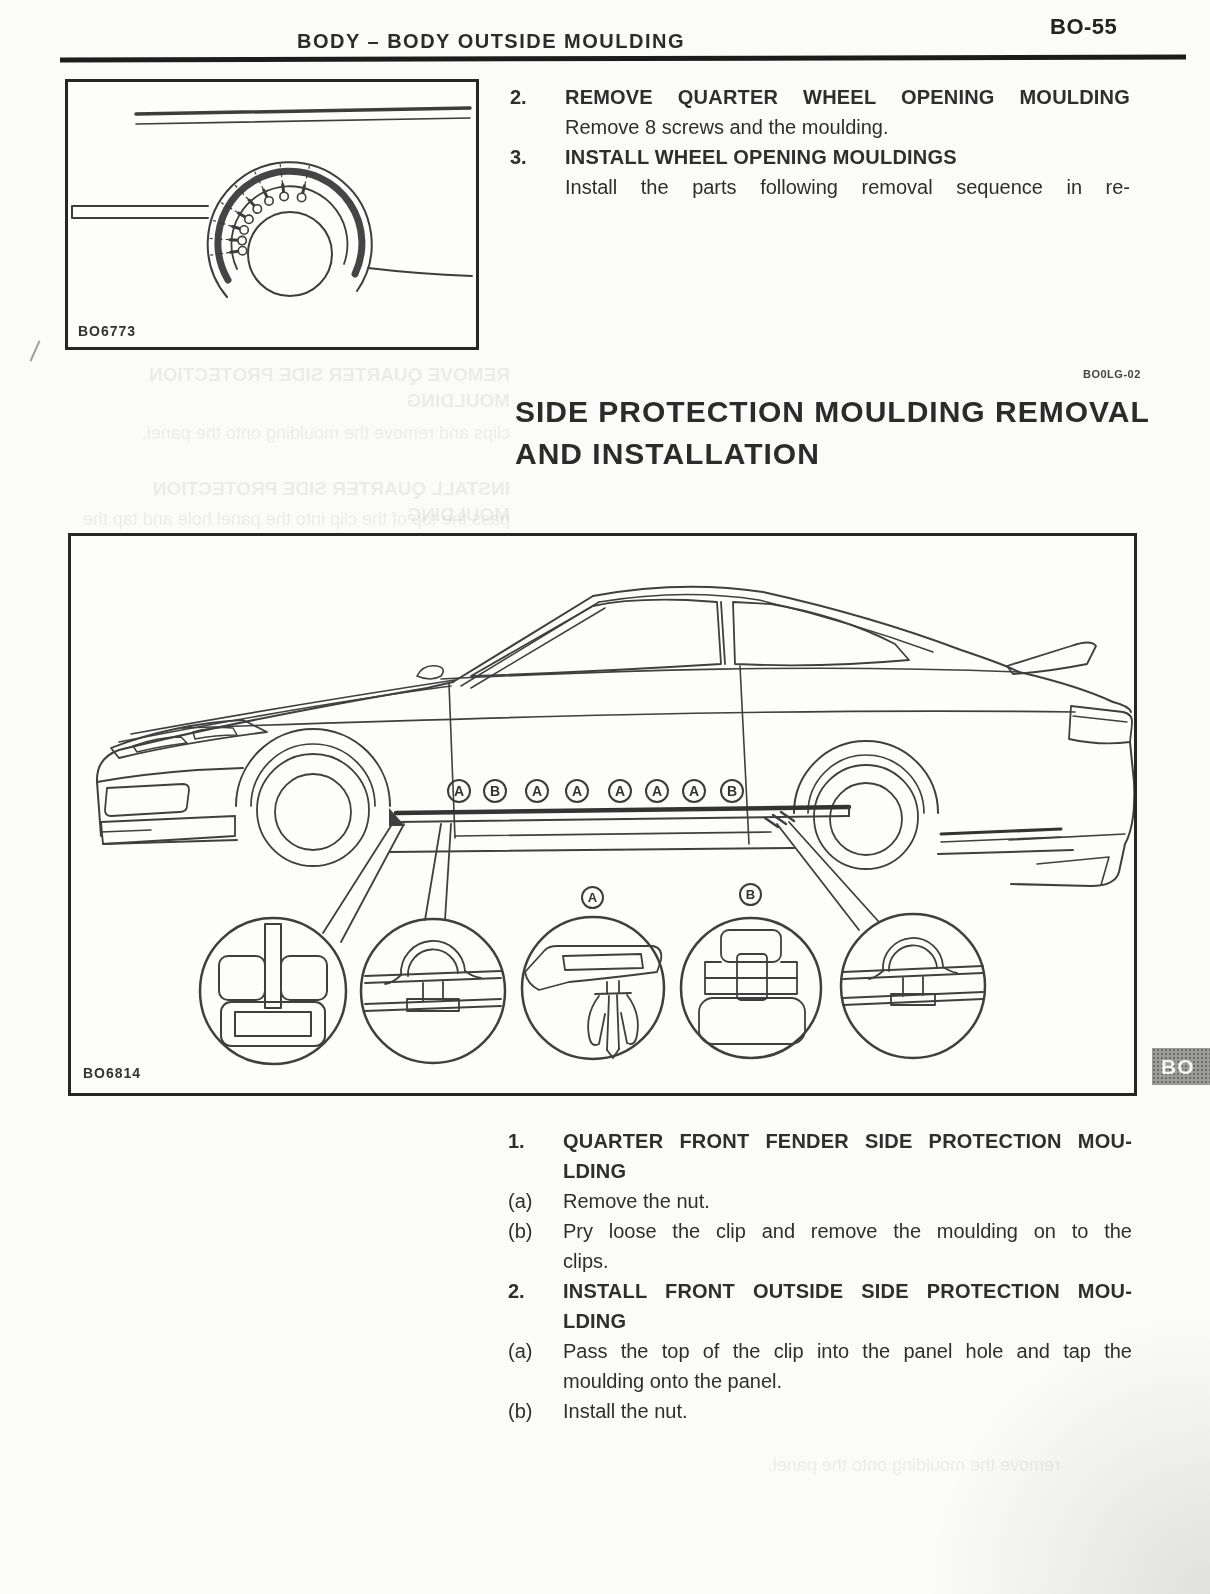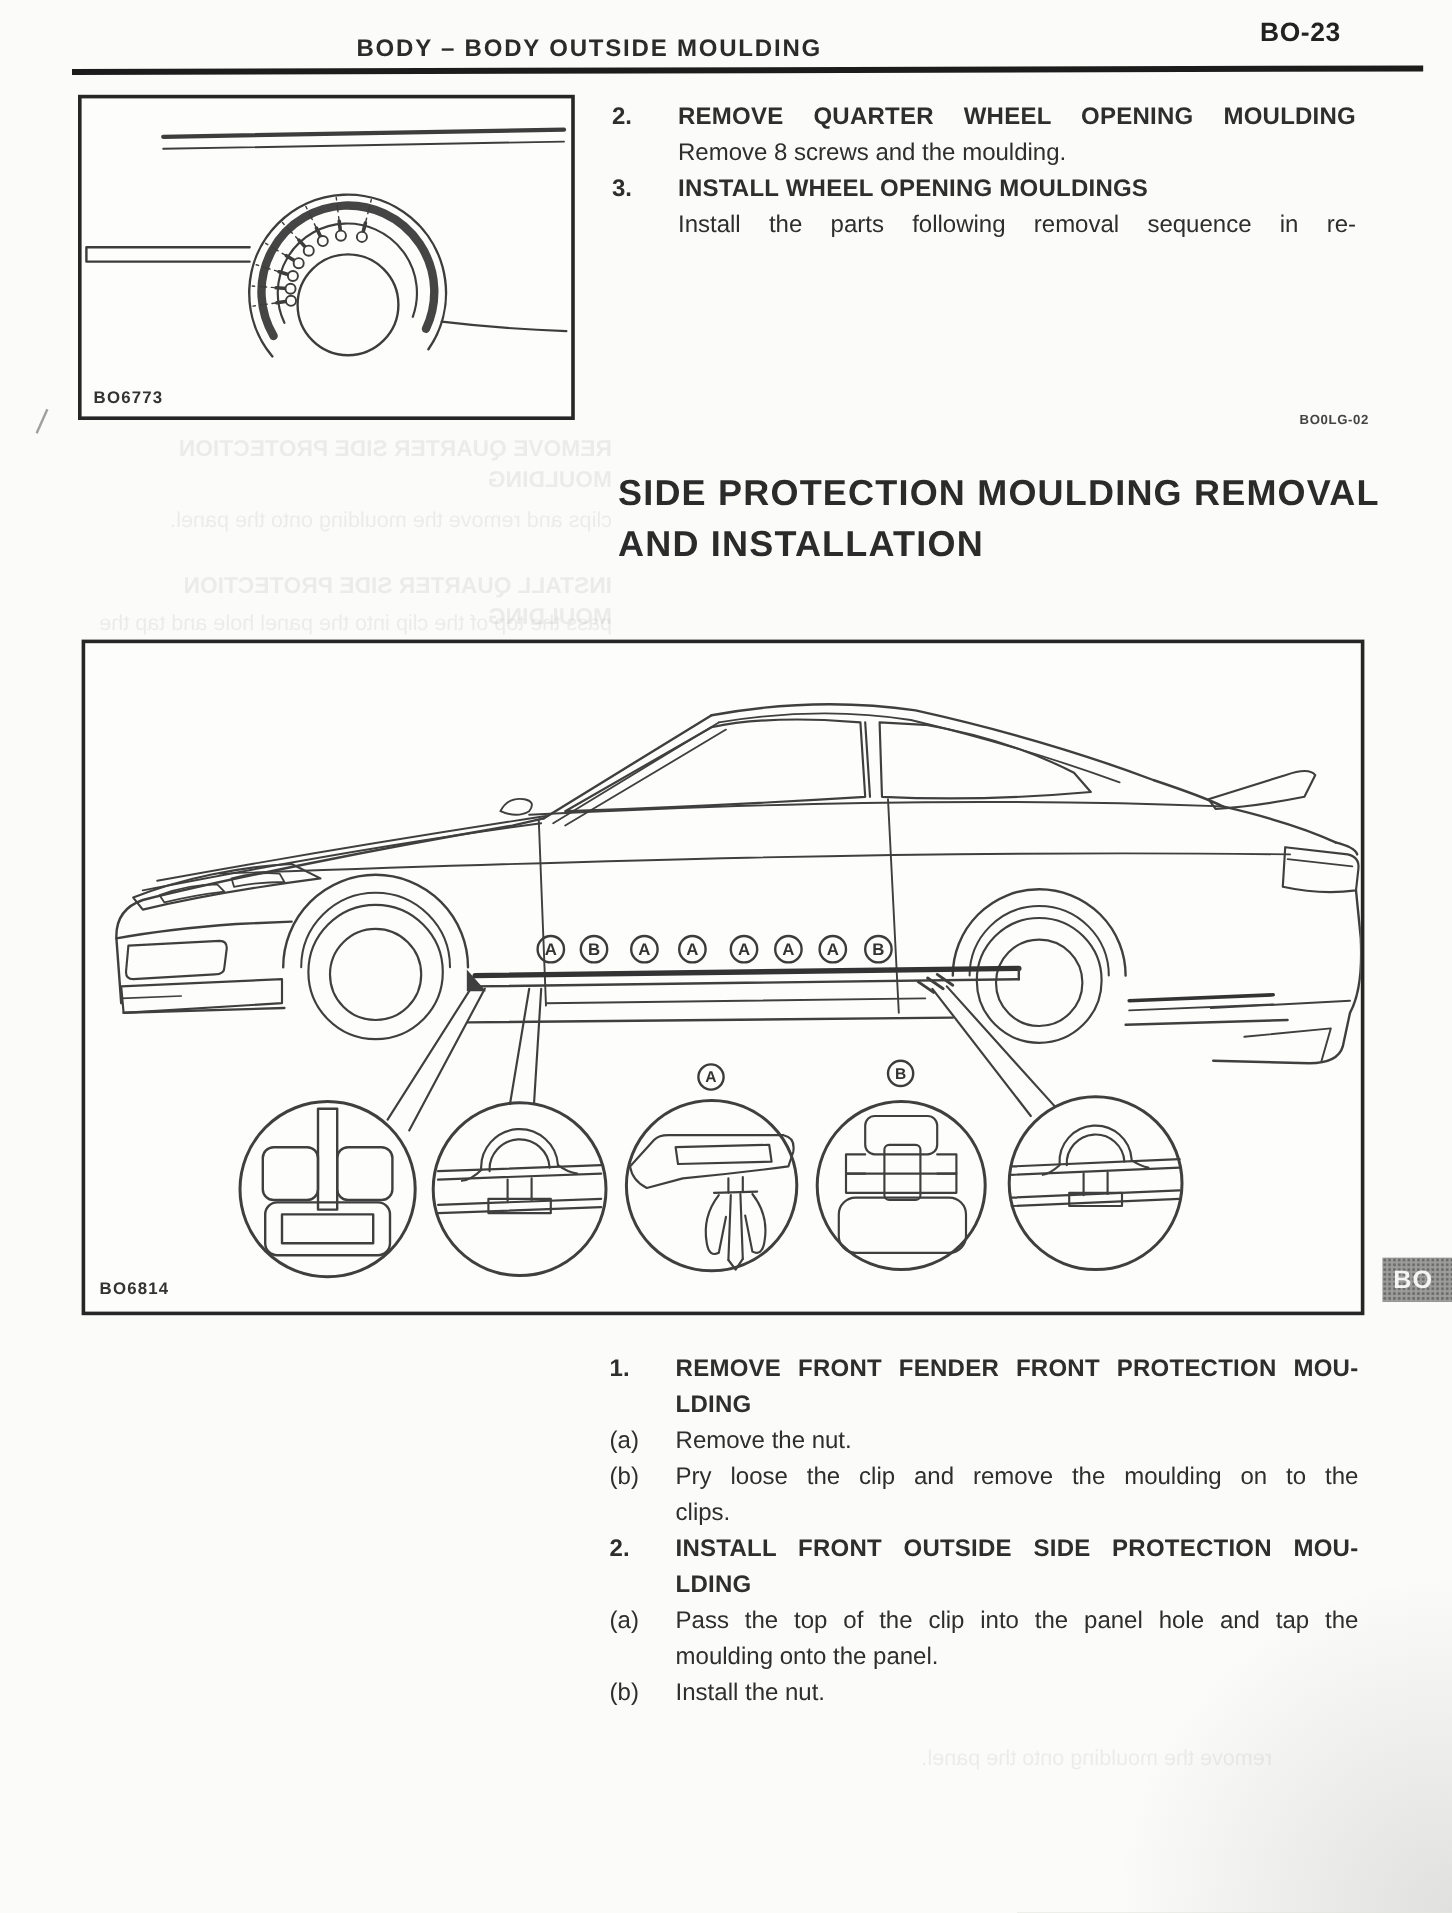--- a/index.html
+++ b/index.html
@@ -49,21 +49,21 @@
   .steps-top{ left:510px; top:82px; width:620px; }
   .steps-bottom{ left:508px; top:1126px; width:624px; }
   .step-row{ display:grid; grid-template-columns:55px 1fr; }
   .step-num{ font-weight:bold; }
   .step-num.plain{ font-weight:normal; }
   .ln{ min-height:30px; }
   .b{ font-weight:bold; letter-spacing:.2px; }
   .jl{ text-align:justify; text-align-last:justify; }
   
   .sec-ref{
-    position:absolute; left:1083px; top:344px;
+    position:absolute; left:1083px; top:368px;
     font-size:11px; font-weight:bold; letter-spacing:.5px; color:#444;
   }
   .sec-title{
     position:absolute; left:515px; top:376px; width:640px;
     font-size:30px; font-weight:bold; letter-spacing:1px; line-height:42px;
     color:#2b2b2b;
     margin-top:15px;
   }
   
   .side-tab{
@@ -90,21 +90,21 @@
     background:#777; transform:rotate(24deg); opacity:.7;
   }
 </style>
 </head>
 <body>
 
 <div class="page">
 
   <div class="hdr-title">BODY – BODY OUTSIDE MOULDING</div>
   <div class="hdr-rule"></div>
-  <div class="page-code">BO-23</div>
+  <div class="page-code">BO-55</div>
 
   <div class="bleed bb" style="left:80px;top:86px;width:392px;">FRONT DOOR SIDE PROTECTOR MOU-</div>
   <div class="bleed" style="left:80px;top:166px;width:392px;">pry loose the clip and remove the moulding onto the panel.</div>
   <div class="bleed bb" style="left:80px;top:196px;width:392px;">FRONT DOOR SIDE PROTECTION MOU-</div>
   <div class="bleed" style="left:80px;top:274px;width:392px;">of the clip into the panel hole and tap the</div>
   <div class="bleed" style="left:80px;top:300px;width:392px;">moulding onto the panel.</div>
   <div class="bleed bb" style="left:62px;top:362px;width:448px;">REMOVE QUARTER SIDE PROTECTION MOULDING</div>
   <div class="bleed" style="left:62px;top:420px;width:448px;">clips and remove the moulding onto the panel.</div>
   <div class="bleed bb" style="left:62px;top:476px;width:448px;">INSTALL QUARTER SIDE PROTECTION MOULDING</div>
   <div class="bleed" style="left:62px;top:506px;width:448px;">pass the top of the clip into the panel hole and tap the</div>
@@ -338,21 +338,21 @@
     <span class="callout small" style="left:510px;top:350px;">A</span>
     <span class="callout small" style="left:668px;top:347px;">B</span>
 
     <div class="fig-code" style="left:12px;bottom:12px;">BO6814</div>
   </div>
 
   <div class="steps steps-bottom">
     <div class="step-row">
       <span class="step-num">1.</span>
       <div>
-        <div class="ln b jl">REMOVE FRONT FENDER FRONT PROTECTION MOU-</div>
+        <div class="ln b jl">QUARTER FRONT FENDER SIDE PROTECTION MOU-</div>
         <div class="ln b">LDING</div>
       </div>
     </div>
     <div class="step-row">
       <span class="step-num plain">(a)</span>
       <div>
         <div class="ln">Remove the nut.</div>
       </div>
     </div>
     <div class="step-row">

